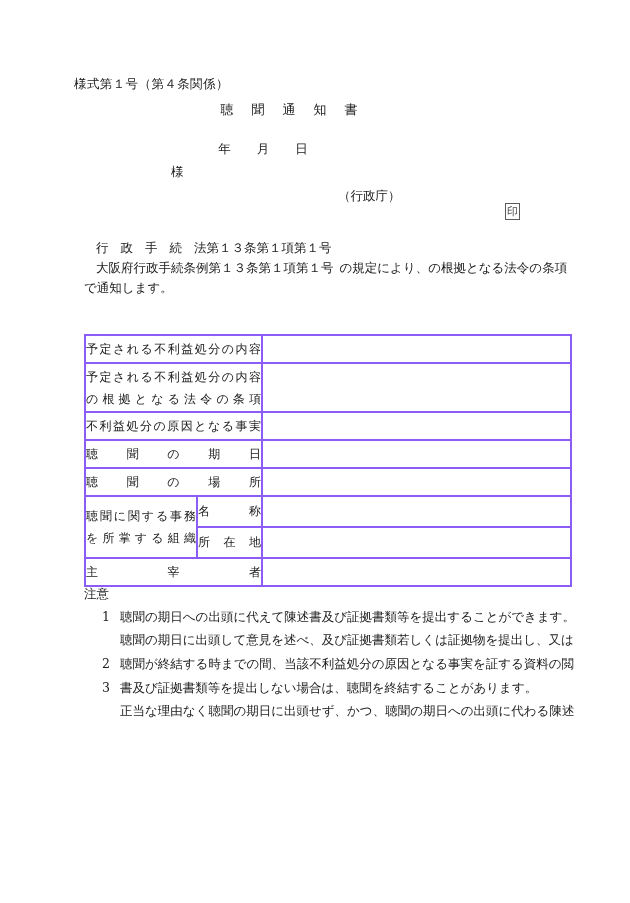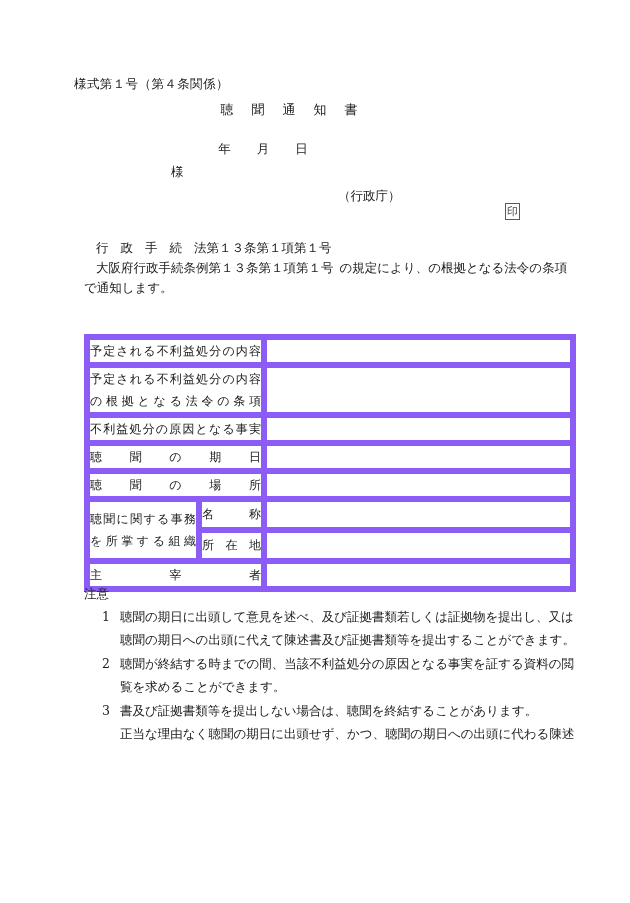--- a/index.html
+++ b/index.html
@@ -126,21 +126,21 @@
   .tbl {
     position: absolute;
     left: 84px;
     top: 334px;
     width: 486px;
     border-collapse: collapse;
     table-layout: fixed;
     font-size: 12px;
   }
   .tbl td {
-    border: 6px solid #8b5cf6;
+    border: 2px solid #8b5cf6;
     padding: 0;
     vertical-align: middle;
   }
   .lbl {
     text-align: center;
     padding: 0 6px;
     white-space: nowrap;
     color: #1a1a1a;
   }
   .lbl-just {
@@ -271,30 +271,29 @@
       </tr>
     </tbody>
   </table>
 
   <div class="notes">
     <div class="notes-title">注意</div>
 
     <div class="note">
       <span class="note-num">1</span>
       <span class="note-body">
+        <div>聴聞の期日への出頭に代えて陳述書及び証拠書類等を提出することができます。</div>
         <div>聴聞の期日に出頭して意見を述べ、及び証拠書類若しくは証拠物を提出し、又は</div>
-        <div>聴聞の期日への出頭に代えて陳述書及び証拠書類等を提出することができます。</div>
       </span>
     </div>
 
     <div class="note">
       <span class="note-num">2</span>
       <span class="note-body">
         <div>聴聞が終結する時までの間、当該不利益処分の原因となる事実を証する資料の閲</div>
-        <div>覧を求めることができます。</div>
       </span>
     </div>
 
     <div class="note">
       <span class="note-num">3</span>
       <span class="note-body">
         <div>書及び証拠書類等を提出しない場合は、聴聞を終結することがあります。</div>
         <div>正当な理由なく聴聞の期日に出頭せず、かつ、聴聞の期日への出頭に代わる陳述</div>
       </span>
     </div>

